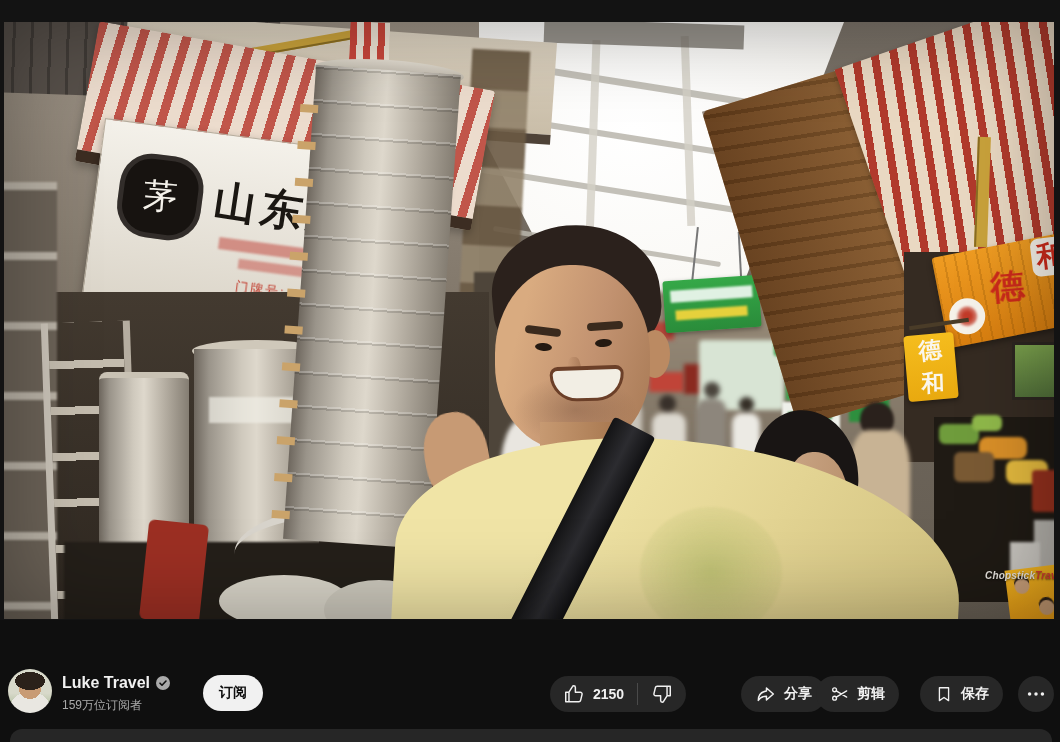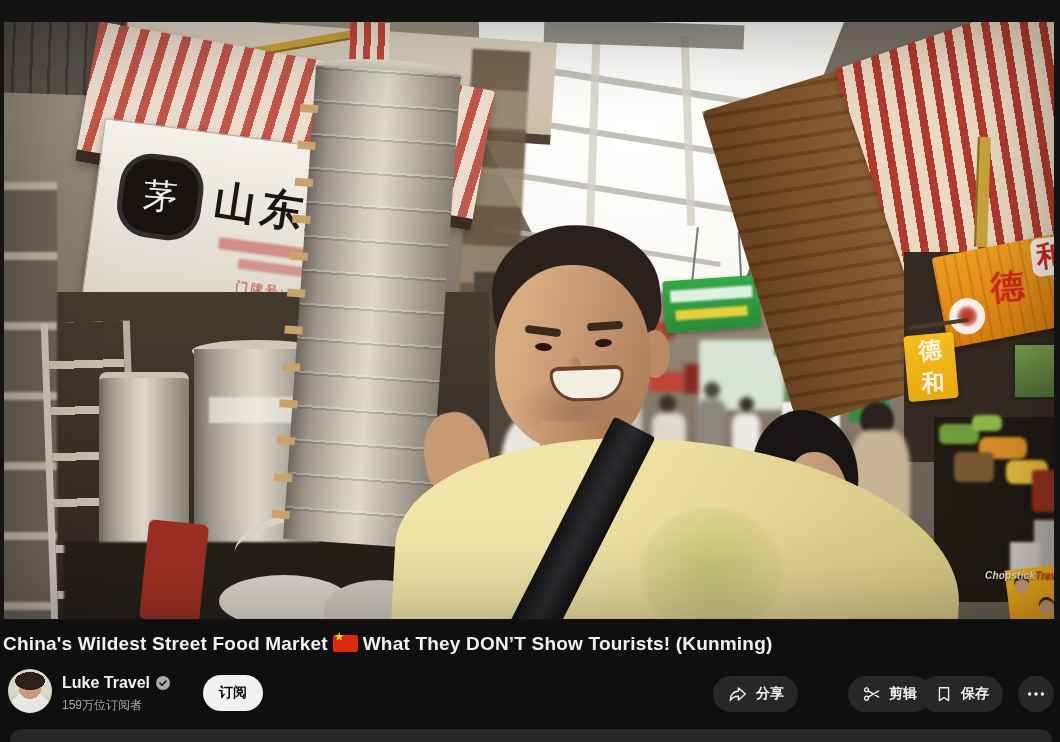--- a/index.html
+++ b/index.html
@@ -229,44 +229,59 @@
 
   <div class="abs watermark" style="left:981px;top:548px;">
     <span>Chopstick</span><span class="red">Travel</span>
   </div>
 
   <div class="abs" style="left:0;top:0;width:1050px;height:597px;box-shadow:inset 0 0 90px rgba(0,0,0,.35);pointer-events:none;"></div>
 </div>
 
 <div class="infobar">
 
-  <div class="title"><span>China's Wildest Street Food Market</span><span class="flagbox"><i class="star">★</i></span><span>What They DON’T Show Tourists! (Kunming)</span></div>
 
   <div class="avatar"></div>
 
   <div class="chname">
     <span>Luke Travel</span>
     <svg width="14" height="14" viewBox="0 0 14 14">
       <circle cx="7" cy="7" r="7" fill="#aaaaaa"></circle>
       <path d="M4 7.2l2 2 4-4.2" stroke="#0f0f0f" stroke-width="1.6" fill="none" stroke-linecap="round" stroke-linejoin="round"></path>
     </svg>
   </div>
   <div class="subcount">159万位订阅者</div>
 
   <button class="subscribe">订阅</button>
 
-
-  <button class="chip" style="position:absolute;left:713px;top:56px;">
+  <div class="likepill">
+    <button class="seg">
+      <svg width="22" height="22" viewBox="0 0 24 24">
+        <path d="M6.5 20.5h10.8c.9 0 1.7-.6 1.9-1.5l1.6-6.6c.3-1.2-.7-2.4-1.9-2.4h-5.4V4.8c0-1-.8-1.8-1.8-1.8-.6 0-1.1.3-1.4.9L6.5 10H3v10.5h3.5z M6.5 10v10.5" fill="none" stroke="#f1f1f1" stroke-width="1.6" stroke-linejoin="round"></path>
+      </svg>
+      <span>2150</span>
+    </button>
+    <div class="div"></div>
+    <button class="seg">
+      <svg width="22" height="22" viewBox="0 0 24 24">
+        <g transform="rotate(180 12 12)">
+          <path d="M6.5 20.5h10.8c.9 0 1.7-.6 1.9-1.5l1.6-6.6c.3-1.2-.7-2.4-1.9-2.4h-5.4V4.8c0-1-.8-1.8-1.8-1.8-.6 0-1.1.3-1.4.9L6.5 10H3v10.5h3.5z M6.5 10v10.5" fill="none" stroke="#f1f1f1" stroke-width="1.6" stroke-linejoin="round"></path>
+        </g>
+      </svg>
+    </button>
+  </div>
+
+  <button class="chip" style="position:absolute;left:741px;top:56px;">
     <svg width="22" height="22" viewBox="0 0 24 24">
       <path d="M12.5 5.5 20 12l-7.5 6.5v-4.1C8 14.4 5.3 16 3.6 19c0-5 2.6-9.3 8.9-10.2V5.5z" fill="none" stroke="#f1f1f1" stroke-width="1.6" stroke-linejoin="round"></path>
     </svg>
     <span>分享</span>
   </button>
 
-  <button class="chip" style="position:absolute;left:848px;top:56px;text-align:right;">
+  <button class="chip" style="position:absolute;left:816px;top:56px;text-align:right;">
     <svg width="20" height="20" viewBox="0 0 24 24">
       <circle cx="5.5" cy="7" r="2.3" fill="none" stroke="#f1f1f1" stroke-width="1.6"></circle>
       <circle cx="5.5" cy="17" r="2.3" fill="none" stroke="#f1f1f1" stroke-width="1.6"></circle>
       <path d="M7.5 8.3 20 15.8 M7.5 15.7 20 8.2" stroke="#f1f1f1" stroke-width="1.6" stroke-linecap="round"></path>
     </svg>
     <span>剪辑</span>
   </button>
 
   <button class="chip" style="position:absolute;left:920px;top:56px;">
     <svg width="20" height="20" viewBox="0 0 24 24">

